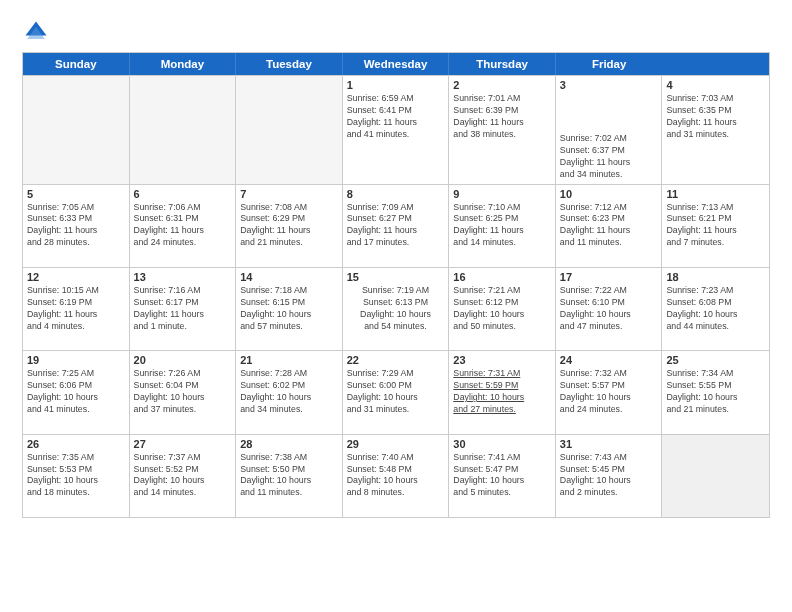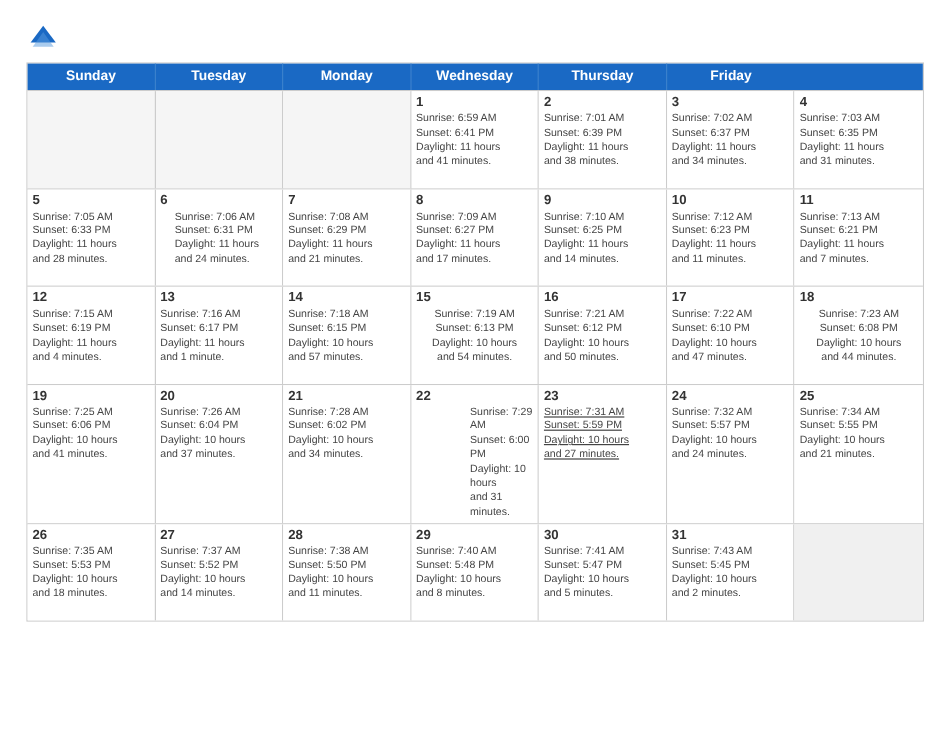--- a/index.html
+++ b/index.html
@@ -124,22 +124,22 @@
     </div>
     <div class="title-block">
       <div class="month-title"></div>
       <div class="subtitle"></div>
     </div>
   </div>
 
   <div class="calendar">
     <div class="cal-header-row">
         <div class="cal-header-cell">Sunday</div>
+        <div class="cal-header-cell">Monday</div>
         <div class="cal-header-cell">Tuesday</div>
-        <div class="cal-header-cell">Monday</div>
         <div class="cal-header-cell">Wednesday</div>
         <div class="cal-header-cell">Thursday</div>
         <div class="cal-header-cell">Friday</div>
       </div>
     <div class="cal-body">
         <div class="cal-row">
           <div class="cal-cell empty"></div>
           <div class="cal-cell empty"></div>
           <div class="cal-cell empty"></div>
           <div class="cal-cell">
@@ -151,21 +151,21 @@
           </div>
           <div class="cal-cell">
             <div class="day-num">2</div>
             <div class="day-info" style="white-space: pre-line;">Sunrise: 7:01 AM
 Sunset: 6:39 PM
 Daylight: 11 hours
 and 38 minutes.</div>
           </div>
           <div class="cal-cell">
             <div class="day-num">3</div>
-            <div class="day-info" style="white-space: pre-line;">Sunrise: 7:02 AM
+            <div class="day-info" style="white-space: pre-line; margin-top: 40px;">Sunrise: 7:02 AM
 Sunset: 6:37 PM
 Daylight: 11 hours
 and 34 minutes.</div>
           </div>
           <div class="cal-cell">
             <div class="day-num">4</div>
             <div class="day-info" style="white-space: pre-line;">Sunrise: 7:03 AM
 Sunset: 6:35 PM
 Daylight: 11 hours
 and 31 minutes.</div>
@@ -174,21 +174,21 @@
         <div class="cal-row">
           <div class="cal-cell">
             <div class="day-num">5</div>
             <div class="day-info" style="white-space: pre-line;">Sunrise: 7:05 AM
 Sunset: 6:33 PM
 Daylight: 11 hours
 and 28 minutes.</div>
           </div>
           <div class="cal-cell">
             <div class="day-num">6</div>
-            <div class="day-info" style="white-space: pre-line; margin-left: 12px;">Sunrise: 7:06 AM
+            <div class="day-info" style="white-space: pre-line;">Sunrise: 7:06 AM
 Sunset: 6:31 PM
 Daylight: 11 hours
 and 24 minutes.</div>
           </div>
           <div class="cal-cell">
             <div class="day-num">7</div>
             <div class="day-info" style="white-space: pre-line;">Sunrise: 7:08 AM
 Sunset: 6:29 PM
 Daylight: 11 hours
 and 21 minutes.</div>
@@ -218,21 +218,21 @@
             <div class="day-num">11</div>
             <div class="day-info" style="white-space: pre-line;">Sunrise: 7:13 AM
 Sunset: 6:21 PM
 Daylight: 11 hours
 and 7 minutes.</div>
           </div>
         </div>
         <div class="cal-row">
           <div class="cal-cell">
             <div class="day-num">12</div>
-            <div class="day-info" style="white-space: pre-line;">Sunrise: 7:15 AM
+            <div class="day-info" style="white-space: pre-line;">Sunrise: 10:15 AM
 Sunset: 6:19 PM
 Daylight: 11 hours
 and 4 minutes.</div>
           </div>
           <div class="cal-cell">
             <div class="day-num">13</div>
             <div class="day-info" style="white-space: pre-line;">Sunrise: 7:16 AM
 Sunset: 6:17 PM
 Daylight: 11 hours
 and 1 minute.</div>
@@ -260,21 +260,21 @@
           </div>
           <div class="cal-cell">
             <div class="day-num">17</div>
             <div class="day-info" style="white-space: pre-line;">Sunrise: 7:22 AM
 Sunset: 6:10 PM
 Daylight: 10 hours
 and 47 minutes.</div>
           </div>
           <div class="cal-cell">
             <div class="day-num">18</div>
-            <div class="day-info" style="white-space: pre-line; text-align: center;">Sunrise: 7:23 AM
+            <div class="day-info" style="white-space: pre-line;">Sunrise: 7:23 AM
 Sunset: 6:08 PM
 Daylight: 10 hours
 and 44 minutes.</div>
           </div>
         </div>
         <div class="cal-row">
           <div class="cal-cell">
             <div class="day-num">19</div>
             <div class="day-info" style="white-space: pre-line;">Sunrise: 7:25 AM
 Sunset: 6:06 PM
@@ -290,21 +290,21 @@
           </div>
           <div class="cal-cell">
             <div class="day-num">21</div>
             <div class="day-info" style="white-space: pre-line;">Sunrise: 7:28 AM
 Sunset: 6:02 PM
 Daylight: 10 hours
 and 34 minutes.</div>
           </div>
           <div class="cal-cell">
             <div class="day-num">22</div>
-            <div class="day-info" style="white-space: pre-line; margin-left: 45px;">Sunrise: 7:29 AM
+            <div class="day-info" style="white-space: pre-line;">Sunrise: 7:29 AM
 Sunset: 6:00 PM
 Daylight: 10 hours
 and 31 minutes.</div>
           </div>
           <div class="cal-cell">
             <div class="day-num">23</div>
             <div class="day-info" style="white-space: pre-line; text-decoration: underline;">Sunrise: 7:31 AM
 Sunset: 5:59 PM
 Daylight: 10 hours
 and 27 minutes.</div>

